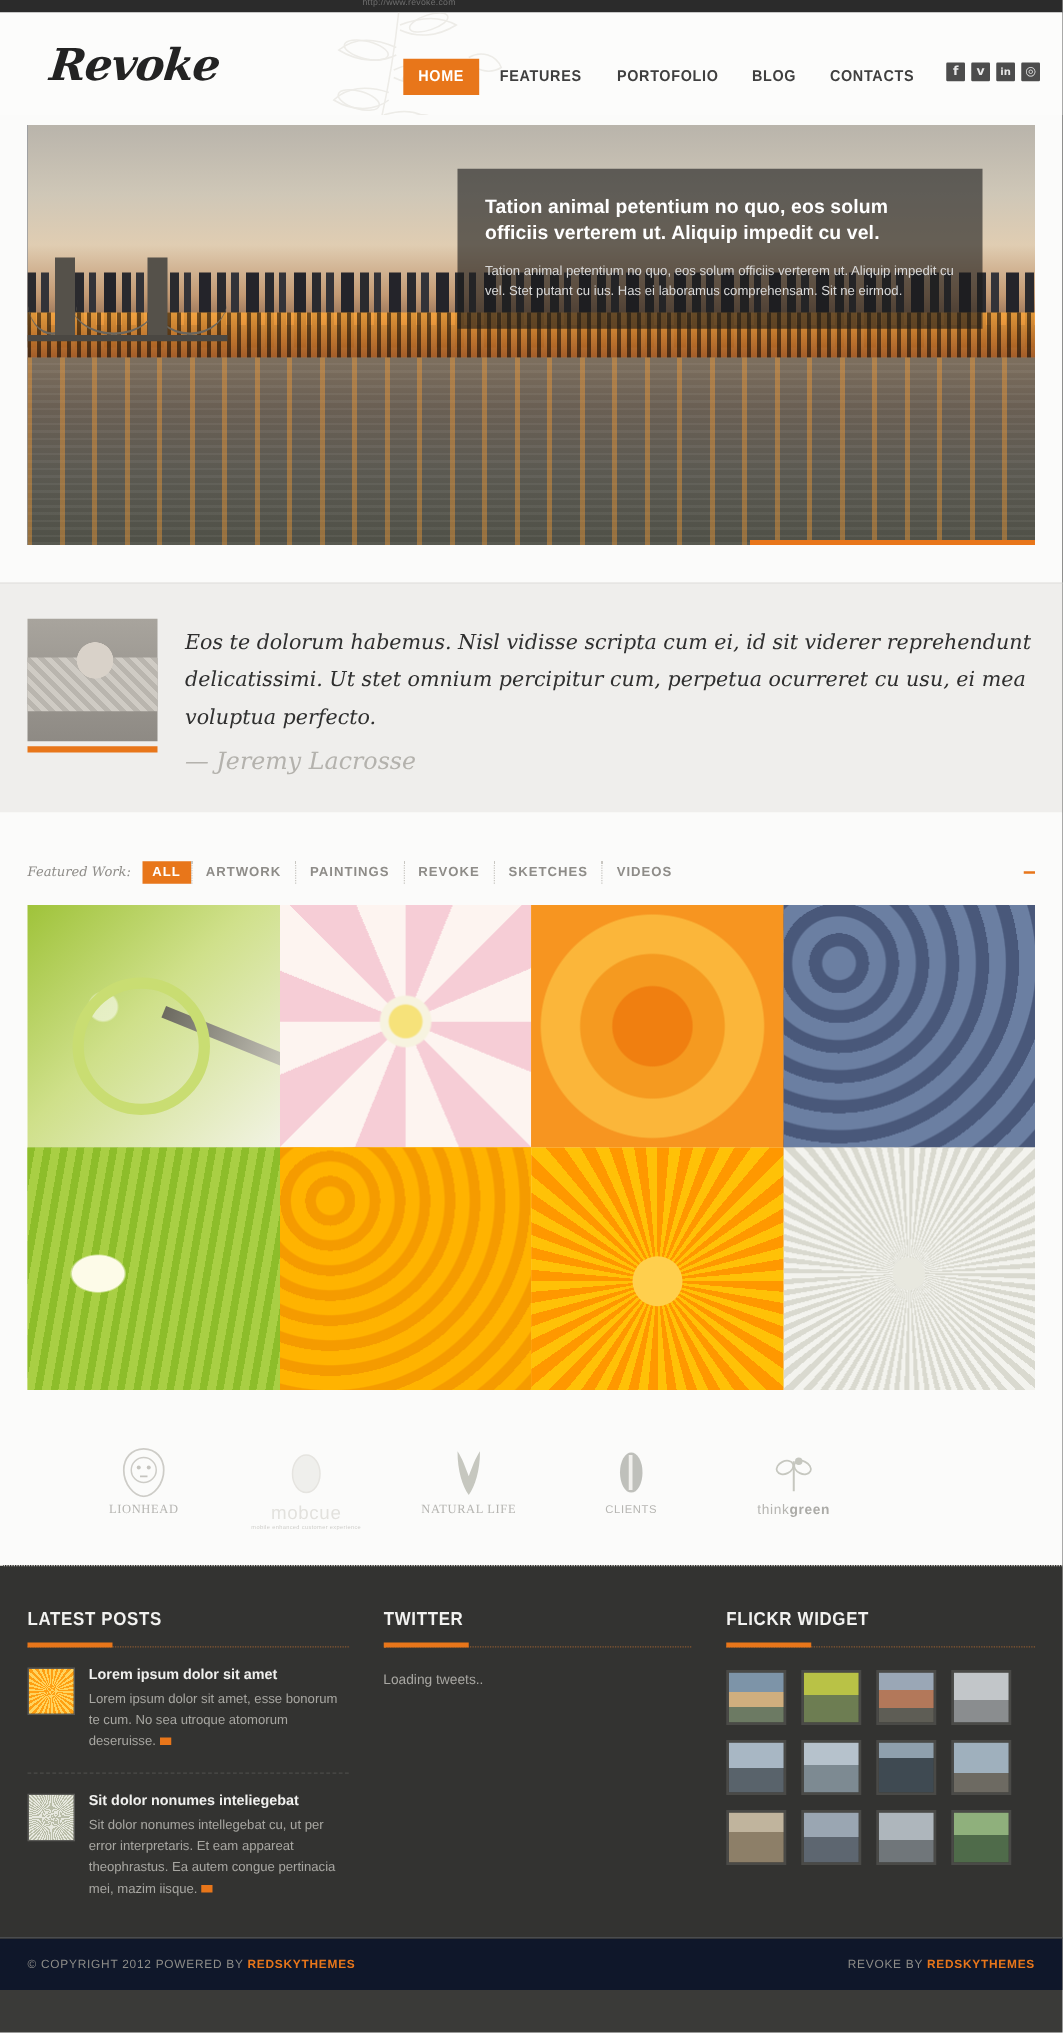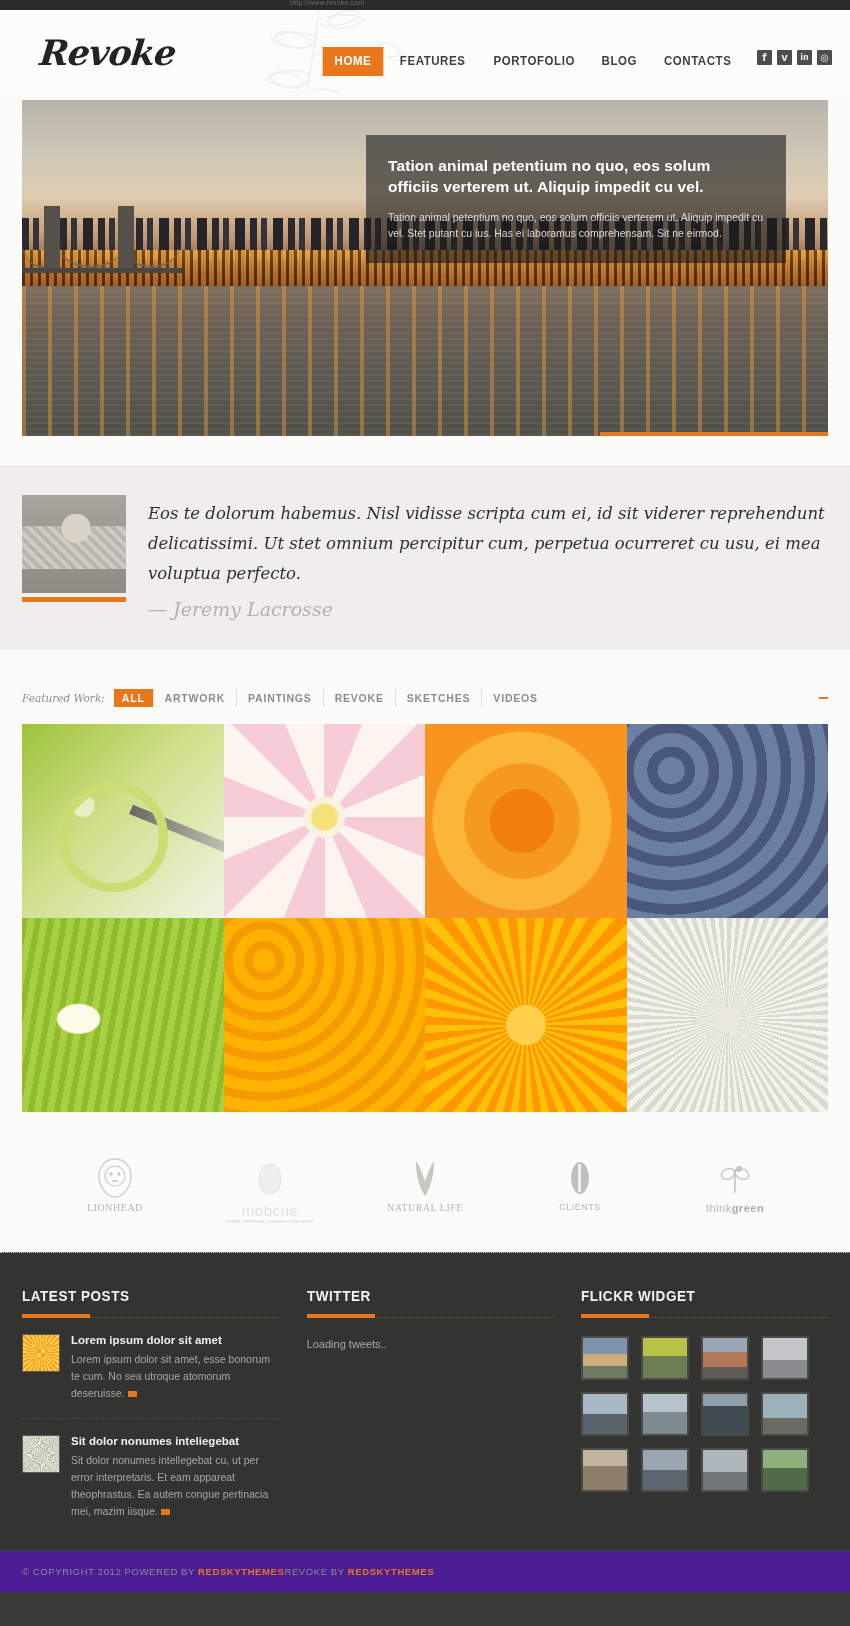--- a/index.html
+++ b/index.html
@@ -239,21 +239,21 @@
   }
   .clients-rule {
     position:absolute; left:0; right:0; bottom:2px; height:1px;
     border-bottom: 1px dotted #e4b892;
   }
   .clients-rule .solid {
     position:absolute; left:0; bottom:-2px; width:70px; height:4px; background:#e8761a;
   }
   .clients-nav { position:absolute; right:0; bottom:-3px; display:flex; gap:2px; }
   .clients-nav span { width:24px; height:22px; background:#e8761a; display:block; }
-  .logos { display:flex; justify-content:space-between; padding: 24px 28px 0 28px; }
+  .logos { display:flex; padding: 24px 28px 0 28px; }
   .client { width: 130px; text-align:center; opacity:.55; }
   .client .mark { height: 40px; display:flex; align-items:center; justify-content:center; }
   .client .name {
     font-size: 10px; color:#7c7b75; letter-spacing:.5px; margin-top:4px;
     font-family:"Liberation Serif", serif;
   }
   .client .name b { color:#6b6a64; }
   .client .sub { font-size:4.5px; color:#a9a8a2; letter-spacing:.3px; }
 
   
@@ -292,22 +292,22 @@
   .fk.f { background: linear-gradient(180deg,#b6c2cc 0 45%, #7d8a92 45% 100%); }
   .fk.g { background: linear-gradient(180deg,#8fa0ad 0 30%, #3f4a52 30% 100%); }
   .fk.h { background: linear-gradient(180deg,#9fb0bd 0 60%, #6d6a62 60% 100%); }
   .fk.i { background: linear-gradient(180deg,#c0b49d 0 40%, #8d7f68 40% 100%); }
   .fk.j { background: linear-gradient(180deg,#9aa6b2 0 50%, #5d6670 50% 100%); }
   .fk.k { background: linear-gradient(180deg,#aeb6bc 0 55%, #70767a 55% 100%); }
   .fk.l { background: linear-gradient(180deg,#8fb07c 0 45%, #4f6b4a 45% 100%); }
 
   
   .copybar {
-    background:#4c1d95; width:850px; height:42px; padding: 0 22px;
-    display:flex; align-items:center; justify-content:flex-start;
+    background:#0f172a; width:850px; height:42px; padding: 0 22px;
+    display:flex; align-items:center; justify-content:space-between;
     border-top:1px solid #434340;
   }
   .copybar span { font-size:9.5px; color:#8d8c88; letter-spacing:.6px; }
   .copybar b { color:#e8761a; font-weight:bold; }
 </style>
 </head>
 <body>
 
 <div class="page">
 

